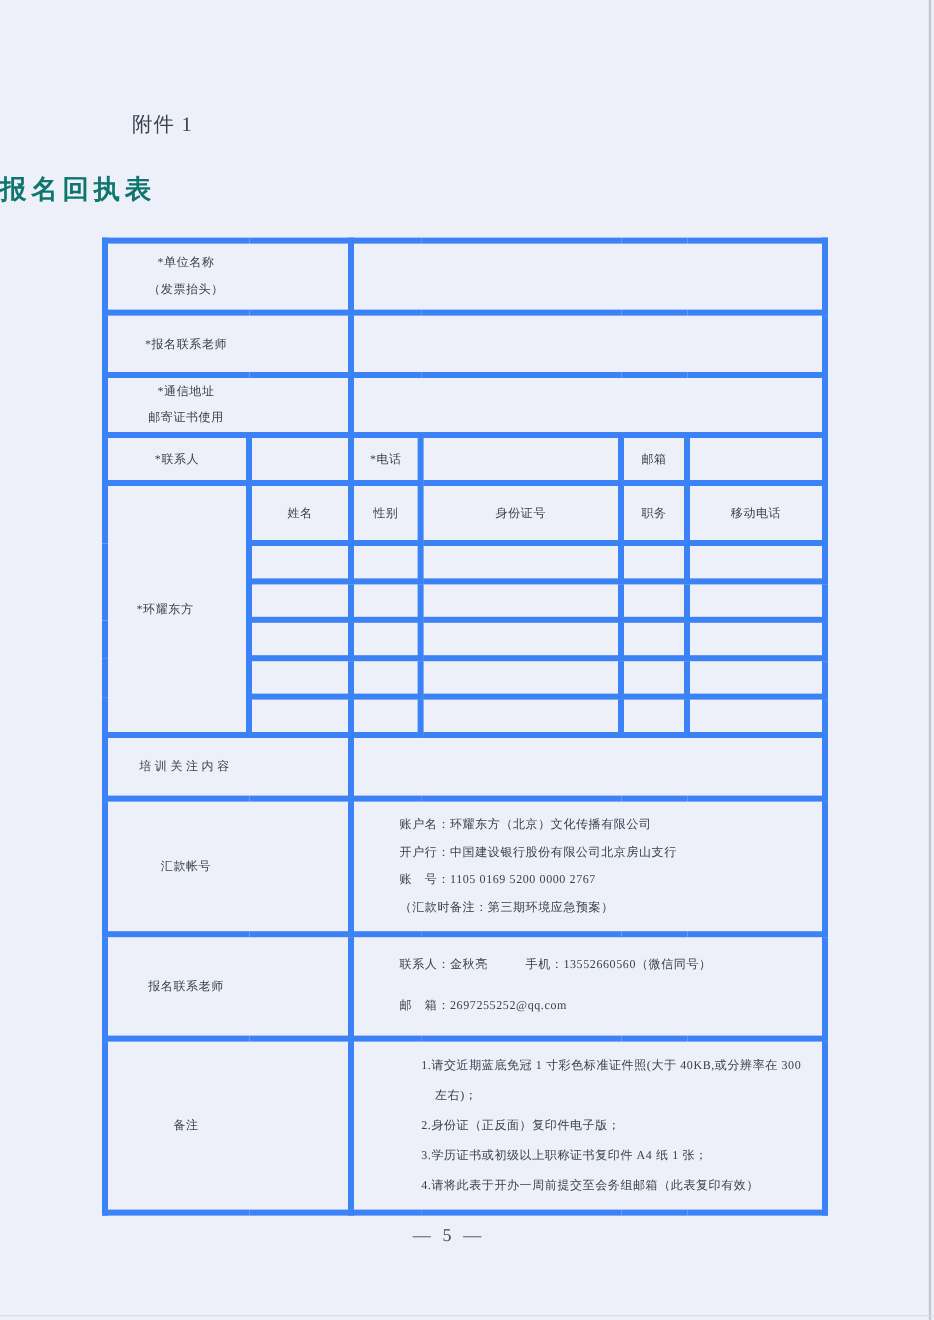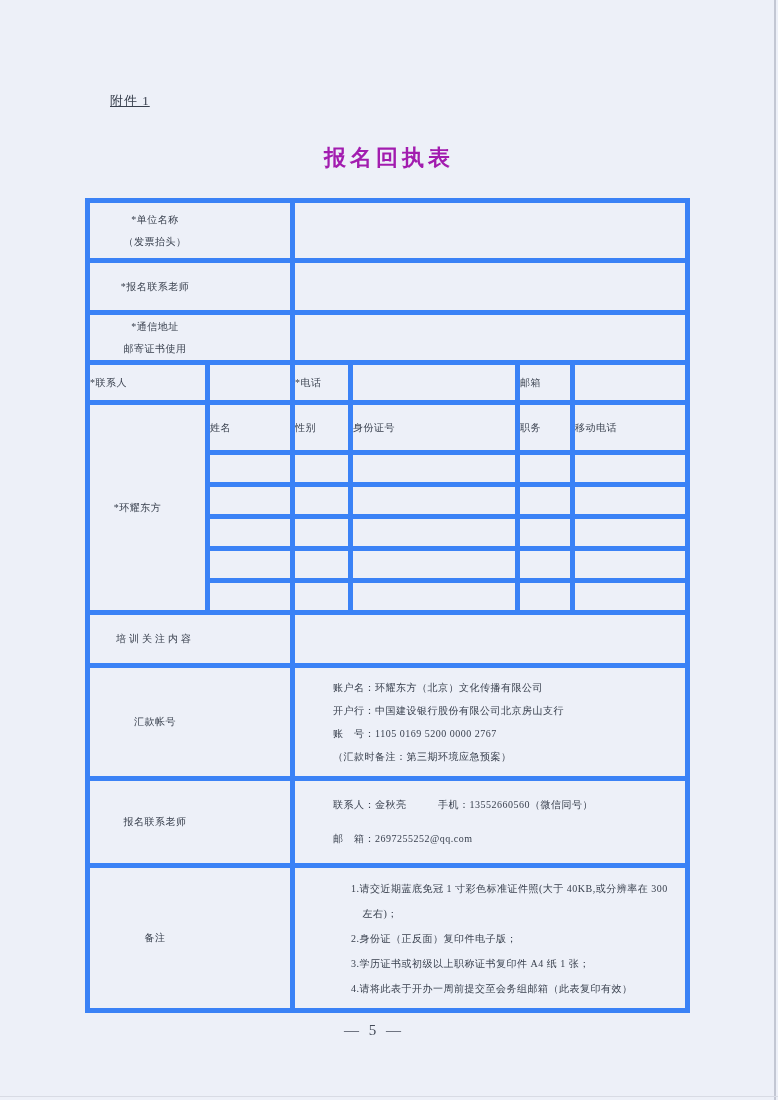--- a/index.html
+++ b/index.html
@@ -5,41 +5,41 @@
   html,body{margin:0;padding:0;}
   body{
     width:778px;height:1100px;position:relative;overflow:hidden;
     background:#edf0f8;
     font-family:"Liberation Serif","DejaVu Serif",serif;
     color:#39404e;
   }
   .paper-edge-right{position:absolute;top:0;right:2px;width:2px;height:1100px;background:#c3c7d3;}
   .paper-edge-bottom{position:absolute;left:0;bottom:3px;width:100%;height:1px;background:#d8dbe4;}
 
-  .attachment{position:absolute;left:110px;top:92px;font-size:13px;letter-spacing:1px;text-decoration:underline;}
-  .doc-title{position:absolute;left:0;top:143px;width:778px;text-align:center;
-             font-size:22px;font-weight:600;letter-spacing:4px;color:#a21caf;}
+  .attachment{position:absolute;left:110px;top:92px;font-size:17px;letter-spacing:1px;}
+  .doc-title{position:absolute;left:0;top:143px;width:778px;text-align:left;
+             font-size:22px;font-weight:600;letter-spacing:4px;color:#0f766e;}
 
   table.form{position:absolute;left:85px;top:198px;width:600px;
              border-collapse:collapse;table-layout:fixed;}
   td{border:5px solid #3b82f6;font-size:10px;letter-spacing:0.5px;
      vertical-align:middle;padding:0;overflow:hidden;}
 
   tr.r-unit td{height:55px;}
   tr.r-tax td{height:47px;}
   tr.r-addr td{height:45px;margin-top:23px;}
   tr.r-contact td{height:35px;}
   tr.r-thead td{height:45px;}
   tr.r-person td{height:27px;}
   tr.r-focus td{height:48px;}
   tr.r-remit td{height:108px;}
   tr.r-teacher td{height:82px;}
   tr.r-notes td{height:140px;}
 
-  .lbl{}
+  .lbl{text-align:center;}
   .lbl2{text-align:center;padding-right:70px;}
   .lbl-trainees{text-align:center;padding-right:20px;}
   .ls3{letter-spacing:3px;}
   .two-line{line-height:22px;}
   .content{padding:4px 6px 4px 8px;margin-left:30px;}
   .content .line{line-height:23px;white-space:nowrap;}
   .teacher-line{line-height:34px;white-space:nowrap;}
   .note-item{line-height:25px;padding-left:1.15em;text-indent:-1.15em;margin-left:48px;}
   .notes-pad{padding:6px 4px 6px 8px;}
 

